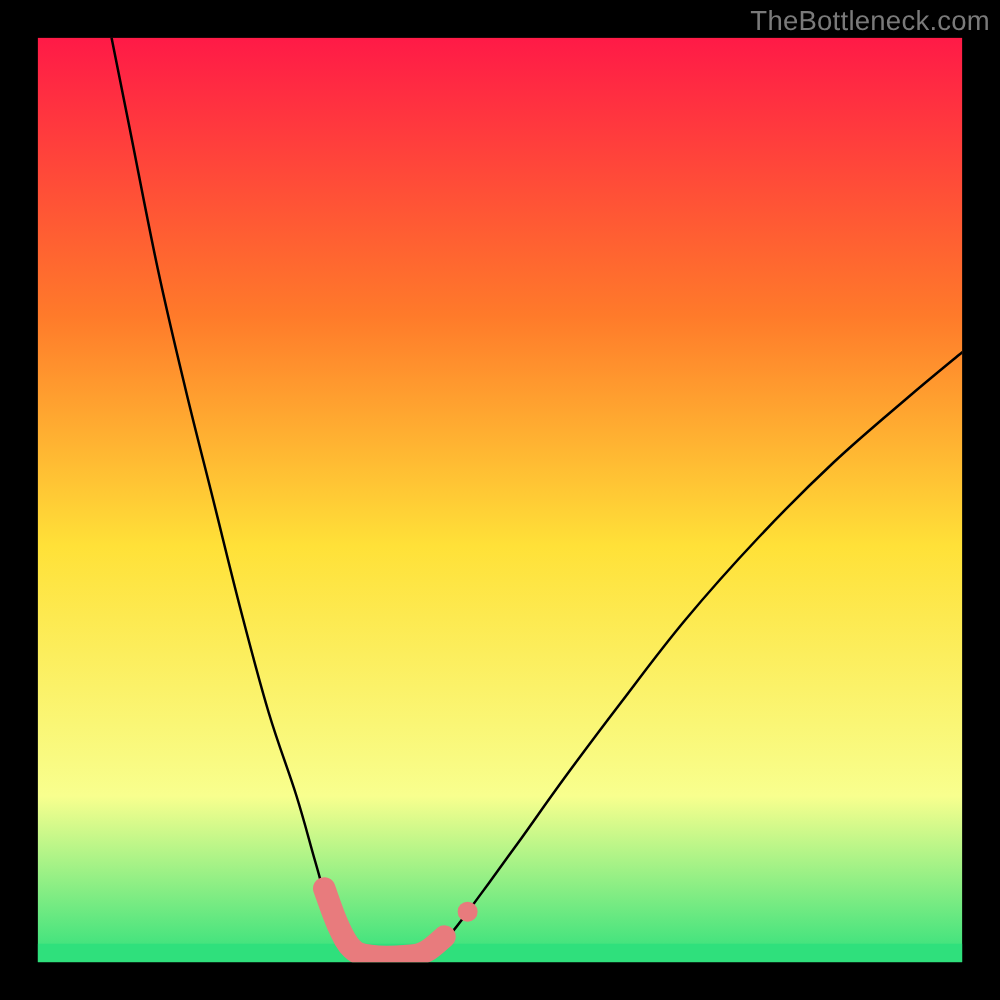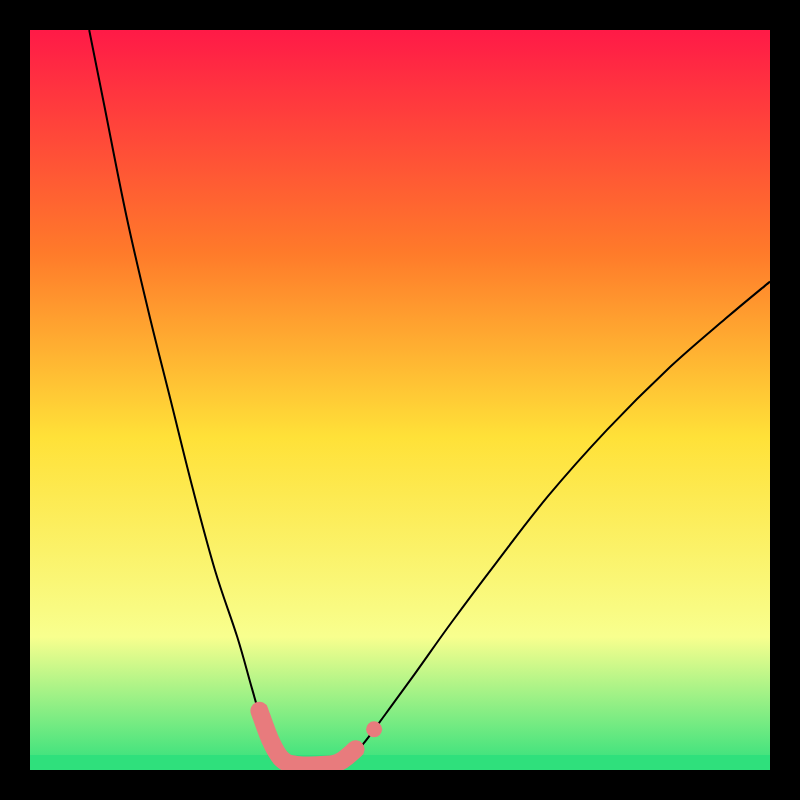--- a/index.html
+++ b/index.html
@@ -40,20 +40,21 @@
   svg {
     width: 100%;
     height: 100%;
     display: block;
   }
 </style>
 </head>
 <body>
 
 <div class="frame">
+  <div class="watermark">TheBottleneck.com</div>
   <div class="plot-area">
     <svg viewBox="0 0 740 740" preserveAspectRatio="none">
       <defs>
         <linearGradient id="bg-grad" x1="0" y1="0" x2="0" y2="1">
           <stop id="g0" offset="0%" stop-color="#ff1a47"></stop>
           <stop id="g1" offset="30%" stop-color="#ff7a2a"></stop>
           <stop id="g2" offset="55%" stop-color="#ffe138"></stop>
           <stop id="g3" offset="82%" stop-color="#f8ff8e"></stop>
           <stop id="g4" offset="100%" stop-color="#2fe07c"></stop>
         </linearGradient>

